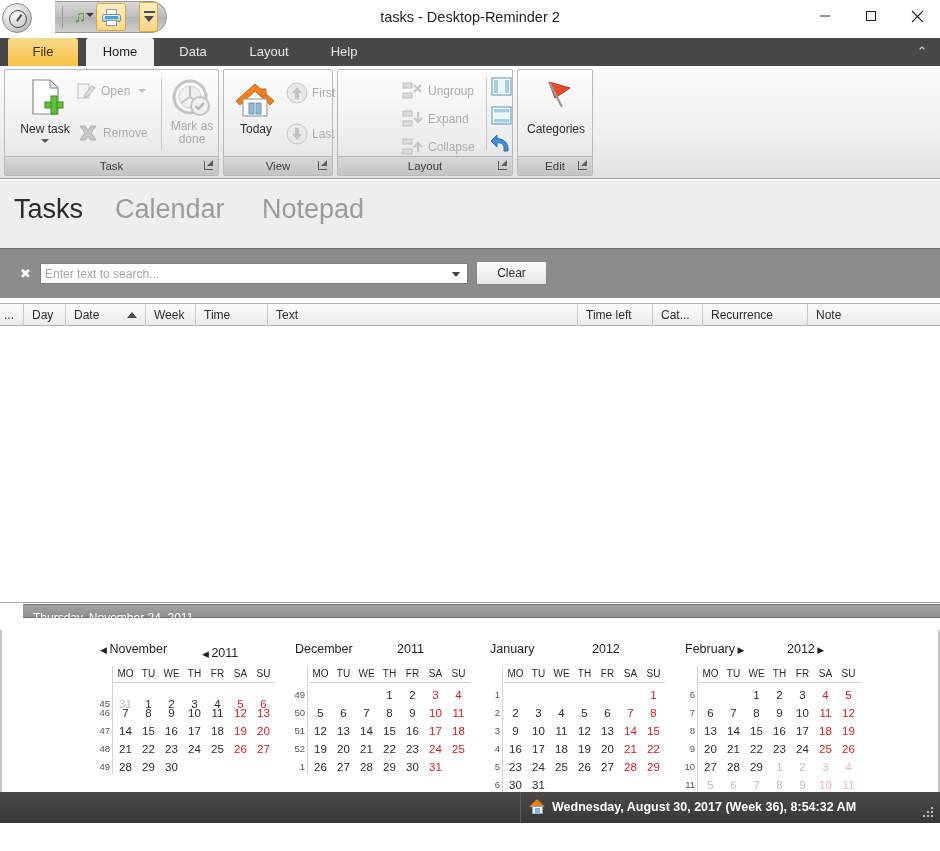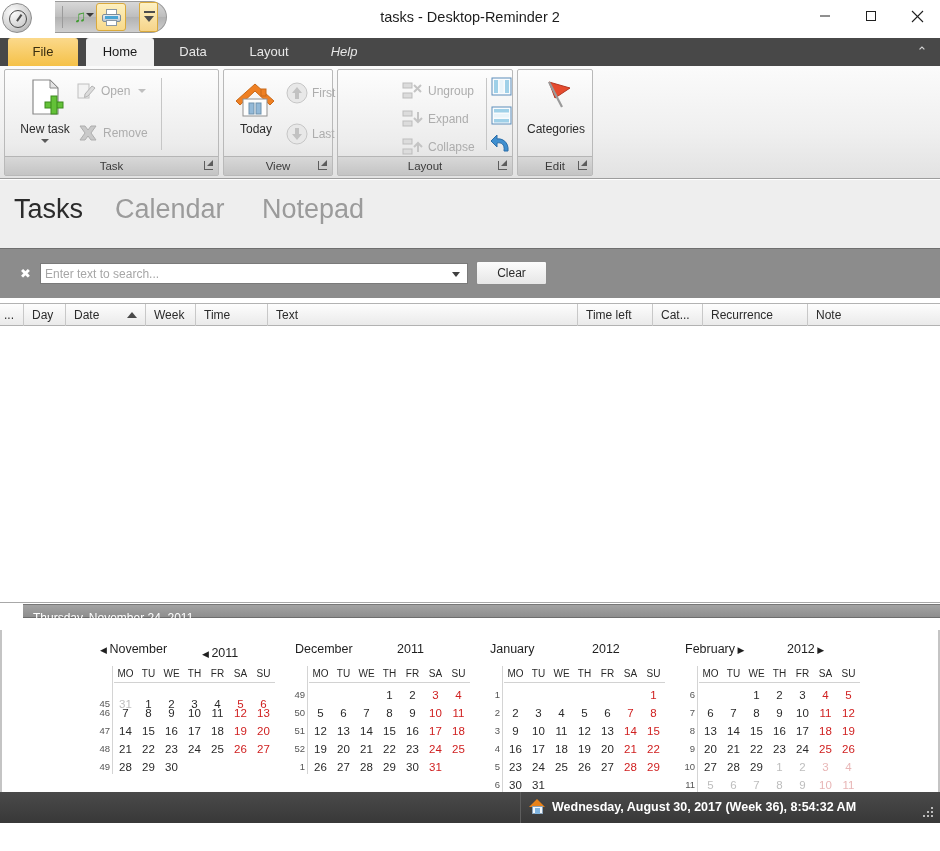--- a/index.html
+++ b/index.html
@@ -86,21 +86,21 @@
     left:8px; width:70px;
     background:linear-gradient(to bottom,#fbd98b,#f5c148);
     color:#3a2e10; border-radius:3px 3px 0 0;
   }
   .tab-home {
     left:86px; width:68px; background:#f1f1f1; color:#1b1b1b;
     border-radius:3px 3px 0 0;
   }
   .tab-data { left:162px; width:62px; }
   .tab-layout { left:234px; width:70px; }
-  .tab-help { left:316px; width:56px;font-style:italic; }
+  .tab-help { left:316px; width:56px; }
   .ribbon-collapse {
     position:absolute; right:8px; top:4px; width:20px; height:20px; cursor:pointer;
     color:#d6d6d6; font-size:13px; text-align:center; line-height:20px;
   }
 
   .ribbon {
     position:absolute; left:0; top:66px; width:940px; height:113px;
     background:linear-gradient(to bottom,#fbfbfb 0%,#efefef 60%,#e2e2e2 100%);
     border-bottom:1px solid #9d9d9d;
   }
@@ -362,20 +362,30 @@
 
       <div class="smallbtn disabled" style="left:72px; top:53px;">
         <svg width="22" height="20" viewBox="0 0 22 20">
           <path d="M3 3 L8 3 L11 7 L14 3 L19 3 L14 10 L19 17 L14 17 L11 13 L8 17 L3 17 L8 10 Z" fill="#c9c9c9" stroke="#aeaeae"></path>
         </svg>
         <span class="lbl">Remove</span>
       </div>
 
       <div class="vsep" style="left:156px;"></div>
 
+      <div class="bigbtn disabled" style="left:160px; top:8px; width:54px;">
+        <svg width="44" height="42" viewBox="0 0 44 42" style="display:block;margin:0 auto;">
+          <circle cx="20" cy="19" r="16" fill="none" stroke="#c4c4c4" stroke-width="3"></circle>
+          <circle cx="20" cy="19" r="11" fill="#f0f0f0" stroke="#cfcfcf"></circle>
+          <path d="M20 19 L20 9 M20 19 L28 24 M20 19 L11 25" stroke="#c0c0c0" stroke-width="2" fill="none"></path>
+          <circle cx="30" cy="28" r="9" fill="#efefef" stroke="#c4c4c4" stroke-width="2"></circle>
+          <path d="M25.5 28 l3 3 5.5 -6" stroke="#b6b6b6" stroke-width="2.4" fill="none"></path>
+        </svg>
+        <div class="lbl" style="line-height:13px;">Mark as done</div>
+      </div>
 
       <div class="rgroup-label">Task</div>
       <div class="dlg-launcher"></div>
     </div>
 
     <div class="rgroup" style="left:223px; width:110px;">
       <div class="bigbtn" style="left:6px; top:8px; width:52px;">
         <svg width="46" height="44" viewBox="0 0 46 44" style="display:block;margin:0 auto;">
           <path d="M22 6 L41 23 L37 27 L22 13 L7 27 L3 23 Z" fill="#ef8023" stroke="#c96a1a"></path>
           <rect x="28" y="11" width="5" height="7" fill="#ef8023" stroke="#c96a1a"></rect>

